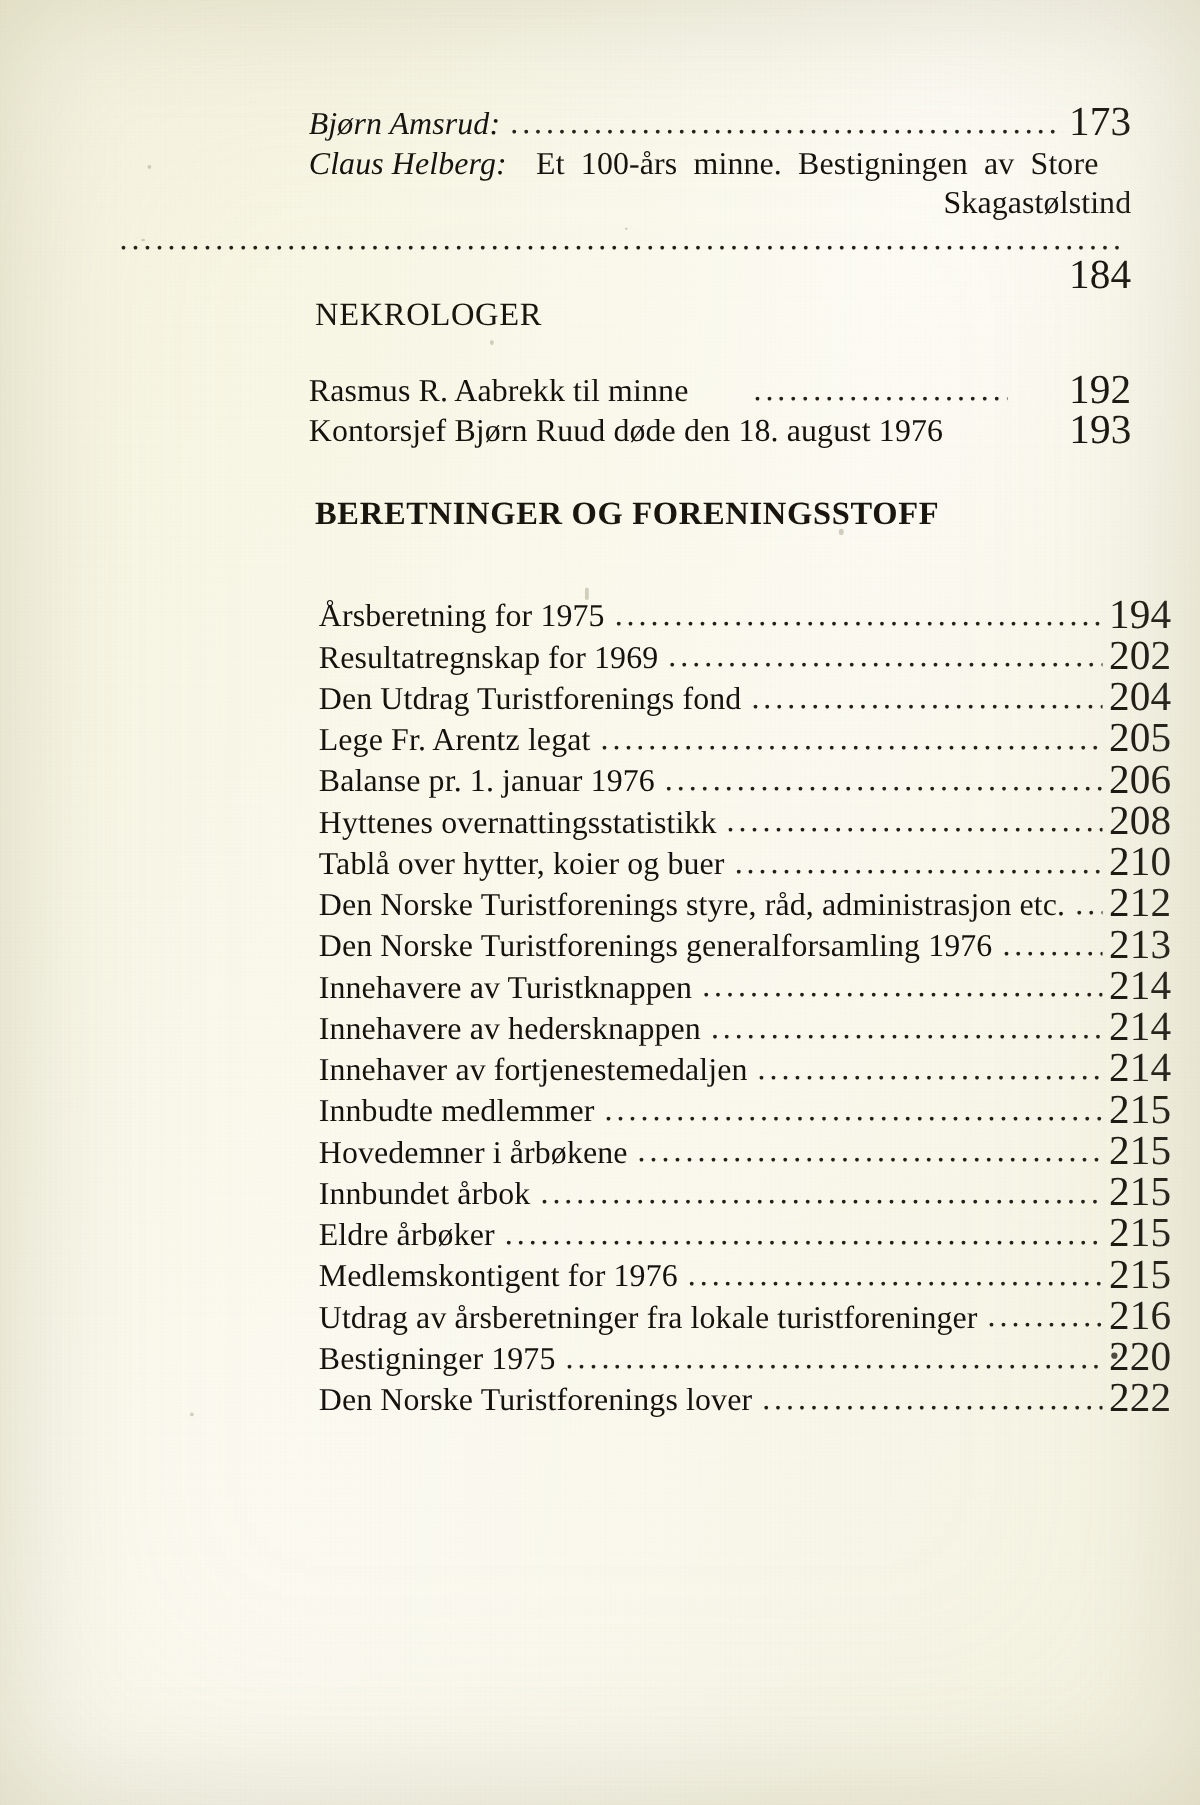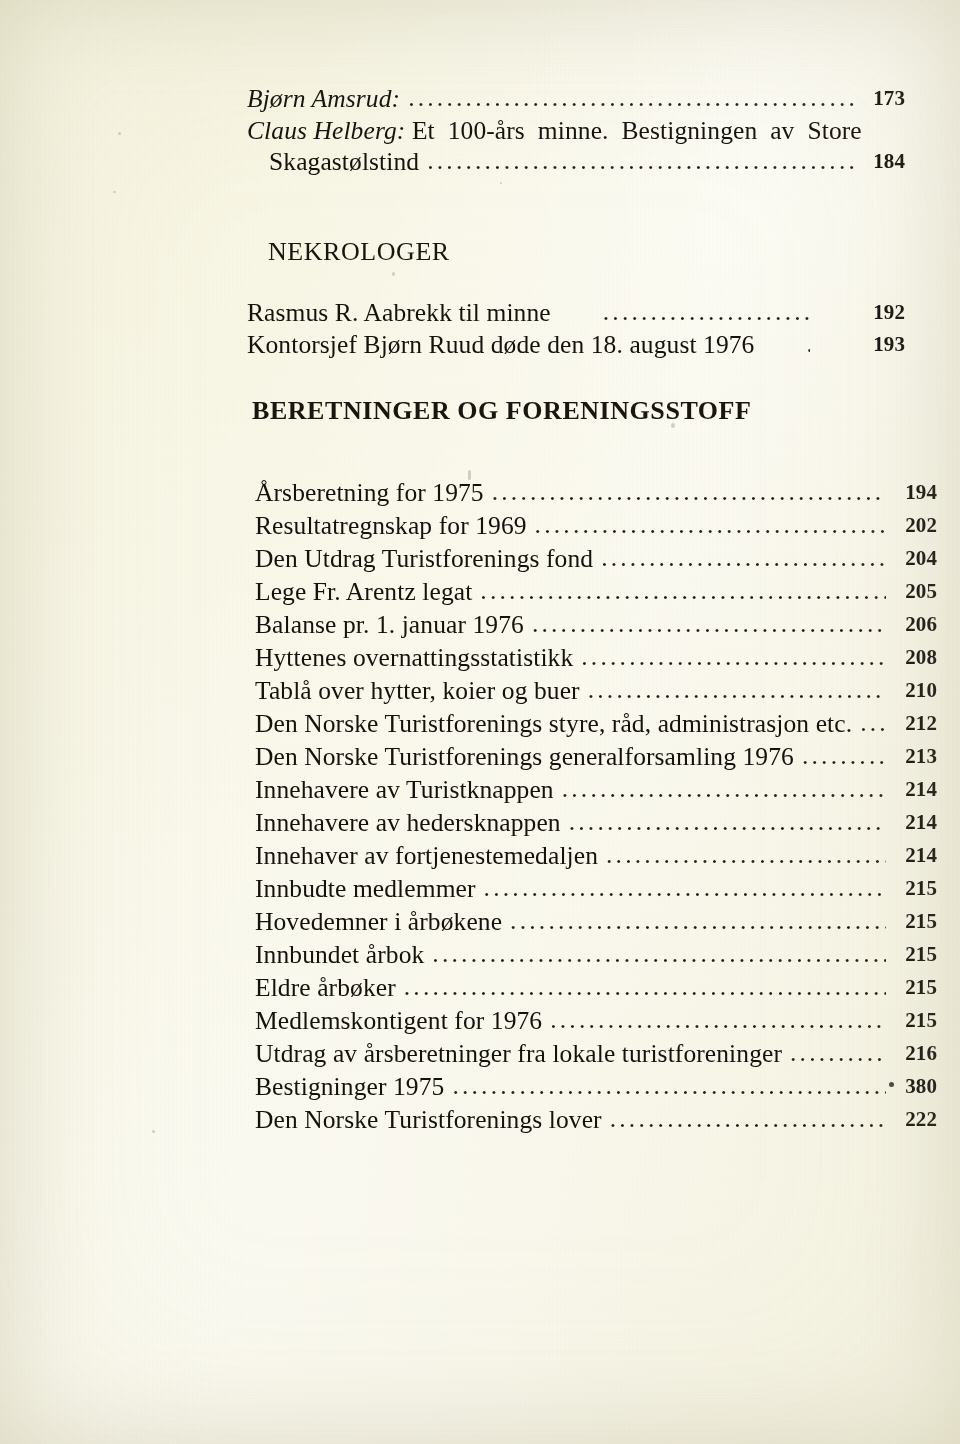--- a/index.html
+++ b/index.html
@@ -78,44 +78,43 @@
     letter-spacing: 3.2px;
     transform: translateY(-1px);
   }
   .toc-leader::after {
     content: "....................................................................................";
   }
   .toc-page {
     flex: 0 0 auto;
     text-align: right;
     min-width: 46px;
-    font-size: 21px;
-    font-weight: bold;
-  }
-  .no-leader .toc-text { flex: 1 1 auto; }
+    font-size: 33px;
+  }
+  .no-leader .toc-text { flex: 1 1 auto; margin-left: 17px; }
 
   
   .block-top {
     position: absolute;
     left: 247px;
     top: 84px;
     width: 658px;
   }
   .block-top .toc-line { margin-bottom: 2px; }
-  .indent-1 { padding-left: 22px; }
+  .indent-1 { padding-left: 22px; flex-direction: column; }
 
   
   .section-heading {
     position: absolute;
     font-size: 26px;
     letter-spacing: .55px;
     color: #1a160f;
     white-space: pre;
   }
-  #heading-nekrologer { left: 268px; top: 237px; text-align: right; }
+  #heading-nekrologer { left: 252px; top: 237px; text-align: right; }
   #heading-beretninger { left: 252px; top: 396px; font-weight: bold; }
 
   
   .block-nekrologer {
     position: absolute;
     left: 247px;
     top: 298px;
     width: 658px;
   }
   .block-nekrologer .toc-line { margin-bottom: 2px; gap: 44px; }
@@ -273,21 +272,21 @@
           <span class="toc-page">215</span>
         </div>
         <div class="toc-line">
           <span class="toc-text">Utdrag av årsberetninger fra lokale turistforeninger</span>
           <span class="toc-leader"></span>
           <span class="toc-page">216</span>
         </div>
         <div class="toc-line">
           <span class="toc-text">Bestigninger 1975</span>
           <span class="toc-leader"></span>
-          <span class="toc-page">380</span>
+          <span class="toc-page">220</span>
         </div>
         <div class="toc-line">
           <span class="toc-text">Den Norske Turistforenings lover</span>
           <span class="toc-leader"></span>
           <span class="toc-page">222</span>
         </div>
       </div>
 
     <span class="speck" style="left:118px; top:132px; width:3px; height:3px;"></span>
     <span class="speck" style="left:113px; top:191px; width:3px; height:2px;"></span>

